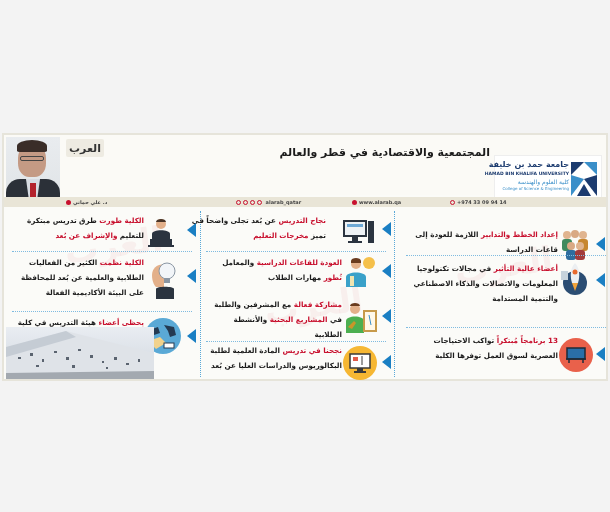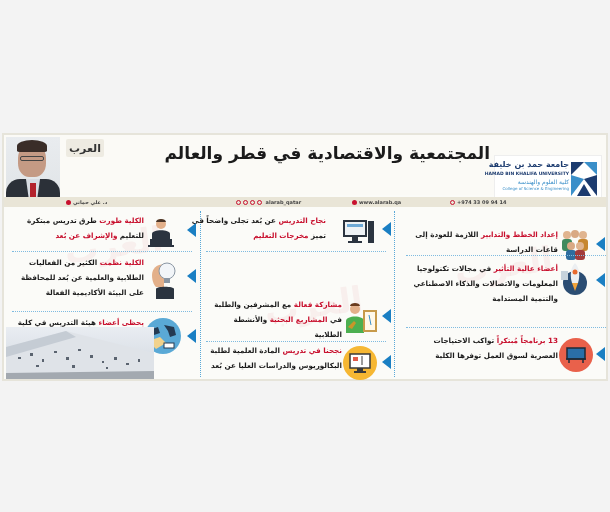--- a/index.html
+++ b/index.html
@@ -24,21 +24,21 @@
   .logo-box {
     position: absolute; left: 62px; top: 4px; width: 38px; height: 18px; background: #eeebe2;
     border-radius: 2px; display: flex; align-items: center; justify-content: center;
     font-weight: bold; font-size: 11px; color: #333;
   }
   .title {
     position: absolute; left: 186px; top: 6px; width: 300px; text-align: right; direction: rtl;
     font-weight: bold; color: #1b1b1b;
   }
   .title .l1 { font-size: 16.5px; line-height: 24px; white-space: nowrap; }
-  .title .l2 { font-size: 17px; line-height: 24px; white-space: nowrap; }
+  .title .l2 { font-size: 11px; line-height: 24px; white-space: nowrap; }
   .title .accent { color: #c8102e; }
   .uni { position: absolute; left: 490px; top: 4px; width: 108px; height: 48px; background: #fff; border: 1px solid #eee; margin-top: 16px; }
   .uni-text { position: absolute; right: 32px; top: 4px; text-align: right; direction: rtl; }
   .uni-ar { font-size: 8px; font-weight: bold; color: #1c3b6f; line-height: 10px; white-space: nowrap; }
   .uni-en { font-size: 4.5px; font-weight: bold; color: #1c3b6f; line-height: 7px; direction: ltr; white-space: nowrap; }
   .uni-ar2 { font-size: 6px; color: #3a8fc9; line-height: 9px; white-space: nowrap; }
   .uni-en2 { font-size: 4px; color: #3a8fc9; line-height: 6px; direction: ltr; white-space: nowrap; }
   .uni-mark { position: absolute; right: 4px; top: 6px; width: 26px; height: 34px; }
   
   .strip {
@@ -182,20 +182,31 @@
         <svg class="ico" style="right:18px;top:4px;" viewBox="0 0 34 34">
           <rect x="2" y="6" width="22" height="15" fill="#eef2f5" stroke="#2b3440" stroke-width="2"></rect>
           <rect x="5" y="9" width="16" height="3" fill="#6ea9d6"></rect>
           <rect x="10" y="22" width="6" height="4" fill="#2b3440"></rect>
           <rect x="26" y="6" width="6" height="22" fill="#2b3440"></rect>
           <rect x="6" y="26" width="14" height="2" fill="#2b3440"></rect>
         </svg>
         <div class="arrow" style="right:3px;top:11px;"></div>
       </div>
       <div class="sep" style="right:8px;top:40px;width:180px;"></div>
+      <div class="item" style="top:42px;height:40px;">
+        <div class="txt" style="right:52px;top:2px;width:136px;"><span class="red">العودة للقاعات الدراسية</span><span> والمعامل </span><span class="red">تُطور</span><span> مهارات الطلاب</span></div>
+        <svg class="ico" style="right:18px;top:2px;" viewBox="0 0 34 34">
+          <circle cx="27" cy="8" r="6" fill="#f5c04a"></circle>
+          <circle cx="14" cy="9" r="5" fill="#e3b08a"></circle>
+          <path d="M9 6 C9 2 19 2 19 6 L19 8 L9 8Z" fill="#6a3b1e"></path>
+          <path d="M4 32 L4 22 C4 16 24 16 24 22 L24 32Z" fill="#3aa1c9"></path>
+          <rect x="8" y="21" width="4" height="10" fill="#f0e4b0"></rect>
+        </svg>
+        <div class="arrow" style="right:3px;top:11px;"></div>
+      </div>
       <div class="item" style="top:86px;height:48px;">
         <div class="txt" style="right:52px;top:0;width:136px;"><span class="red">مشاركة فعالة</span><span> مع المشرفين والطلبة في </span><span class="red">المشاريع البحثية</span><span> والأنشطة الطلابية</span></div>
         <svg class="ico" style="right:16px;top:4px;" viewBox="0 0 34 34">
           <circle cx="11" cy="8" r="5" fill="#e3b08a"></circle>
           <path d="M6 5 C6 1 16 1 16 5Z" fill="#6a3b1e"></path>
           <path d="M2 32 L2 20 C2 14 20 14 20 20 L20 32Z" fill="#4caf50"></path>
           <rect x="20" y="10" width="12" height="20" fill="#fff8e8" stroke="#c79a4a" stroke-width="2"></rect>
           <line x1="25" y1="14" x2="27" y2="24" stroke="#3a8fc9" stroke-width="1"></line>
           <path d="M4 26 L10 20 L12 22 L8 28Z" fill="#c9962a"></path>
         </svg>

